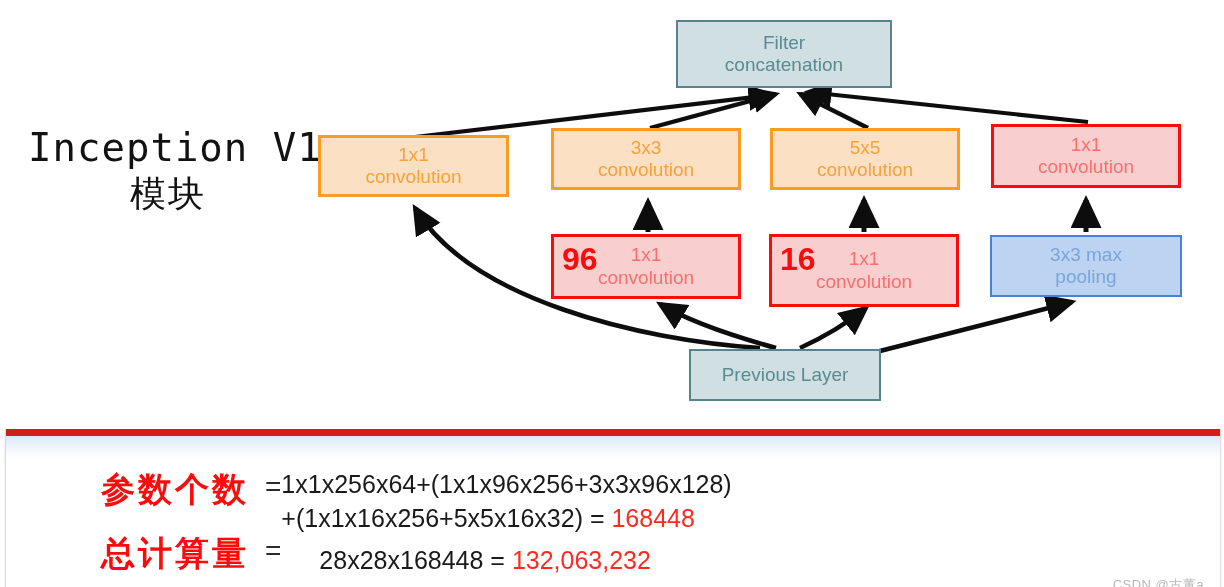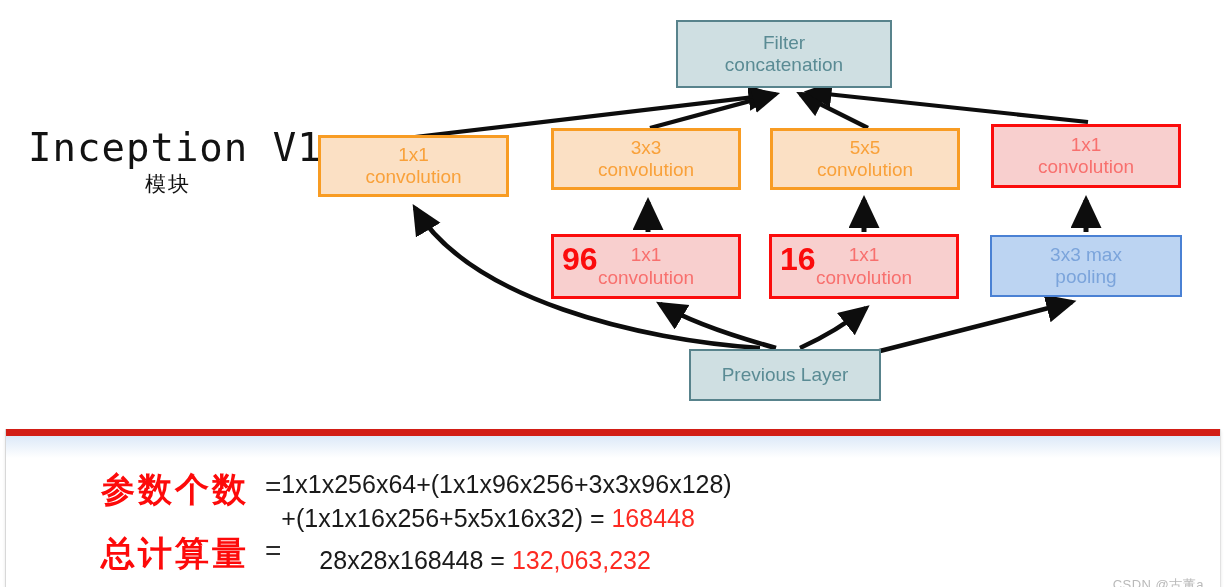--- a/index.html
+++ b/index.html
@@ -49,21 +49,21 @@
     font-family: "DejaVu Sans Mono", monospace;
     line-height: 1.22;
   }
   .title-main {
     font-size: 39px;
     letter-spacing: 1px;
     display: block;
     white-space: nowrap;
   }
   .title-sub {
-    font-size: 21px;
+    font-size: 36px;
     letter-spacing: 2px;
     display: block;
   }
 
   .node {
     position: absolute;
     box-sizing: border-box;
     display: flex;
     flex-direction: column;
     align-items: center;
@@ -248,21 +248,21 @@
       <span class="ln">1x1</span>
       <span class="ln">convolution</span>
     </div>
 
     <div class="node red" style="left:551px; top:234px; width:190px; height:65px;">
       <span class="badge">96</span>
       <span class="ln">1x1</span>
       <span class="ln">convolution</span>
     </div>
 
-    <div class="node red" style="left:769px; top:234px; width:190px; height:65px;">
+    <div class="node red" style="left:769px; top:234px; width:190px; height:73px;">
       <span class="badge">16</span>
       <span class="ln">1x1</span>
       <span class="ln">convolution</span>
     </div>
 
     <div class="node blue" style="left:990px; top:235px; width:192px; height:62px;align-items:center;">
       <span class="ln">3x3 max</span>
       <span class="ln">pooling</span>
     </div>
 

